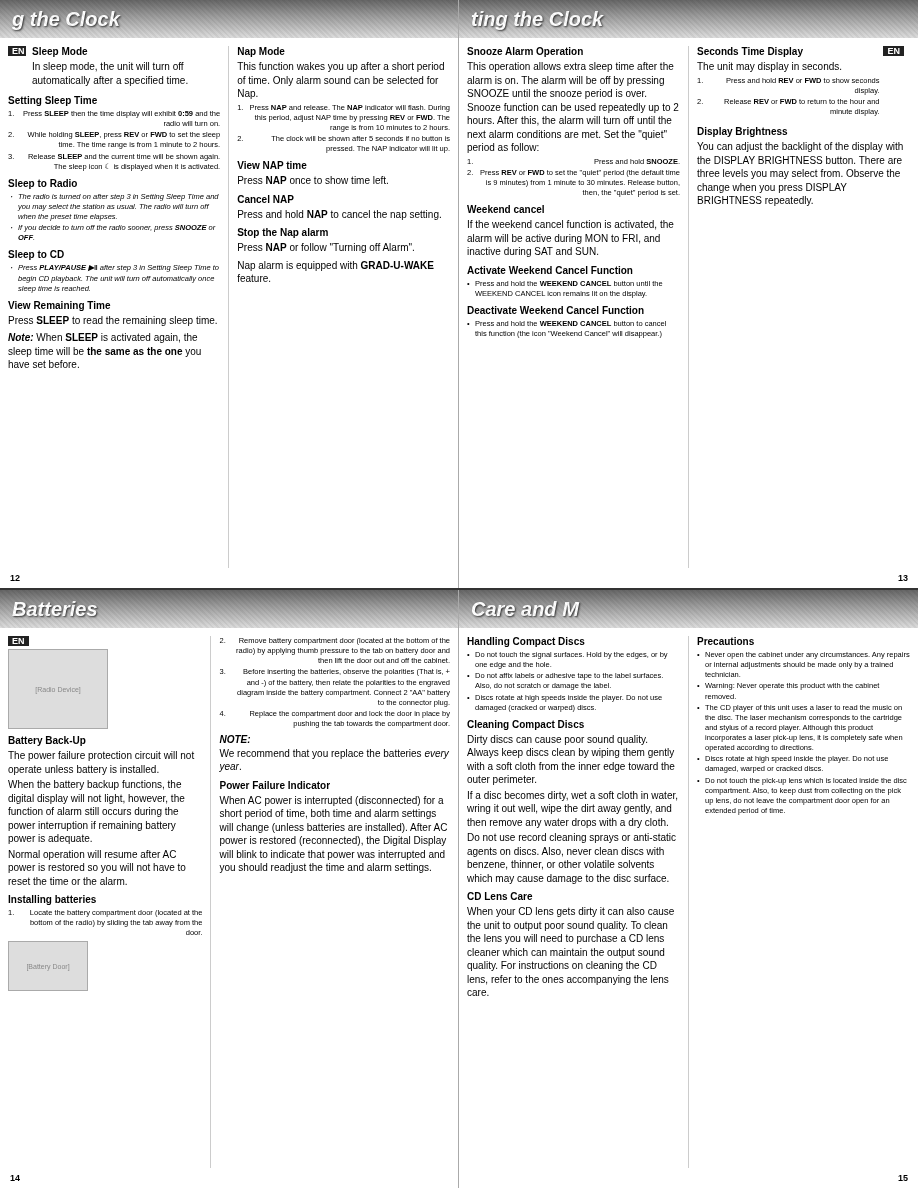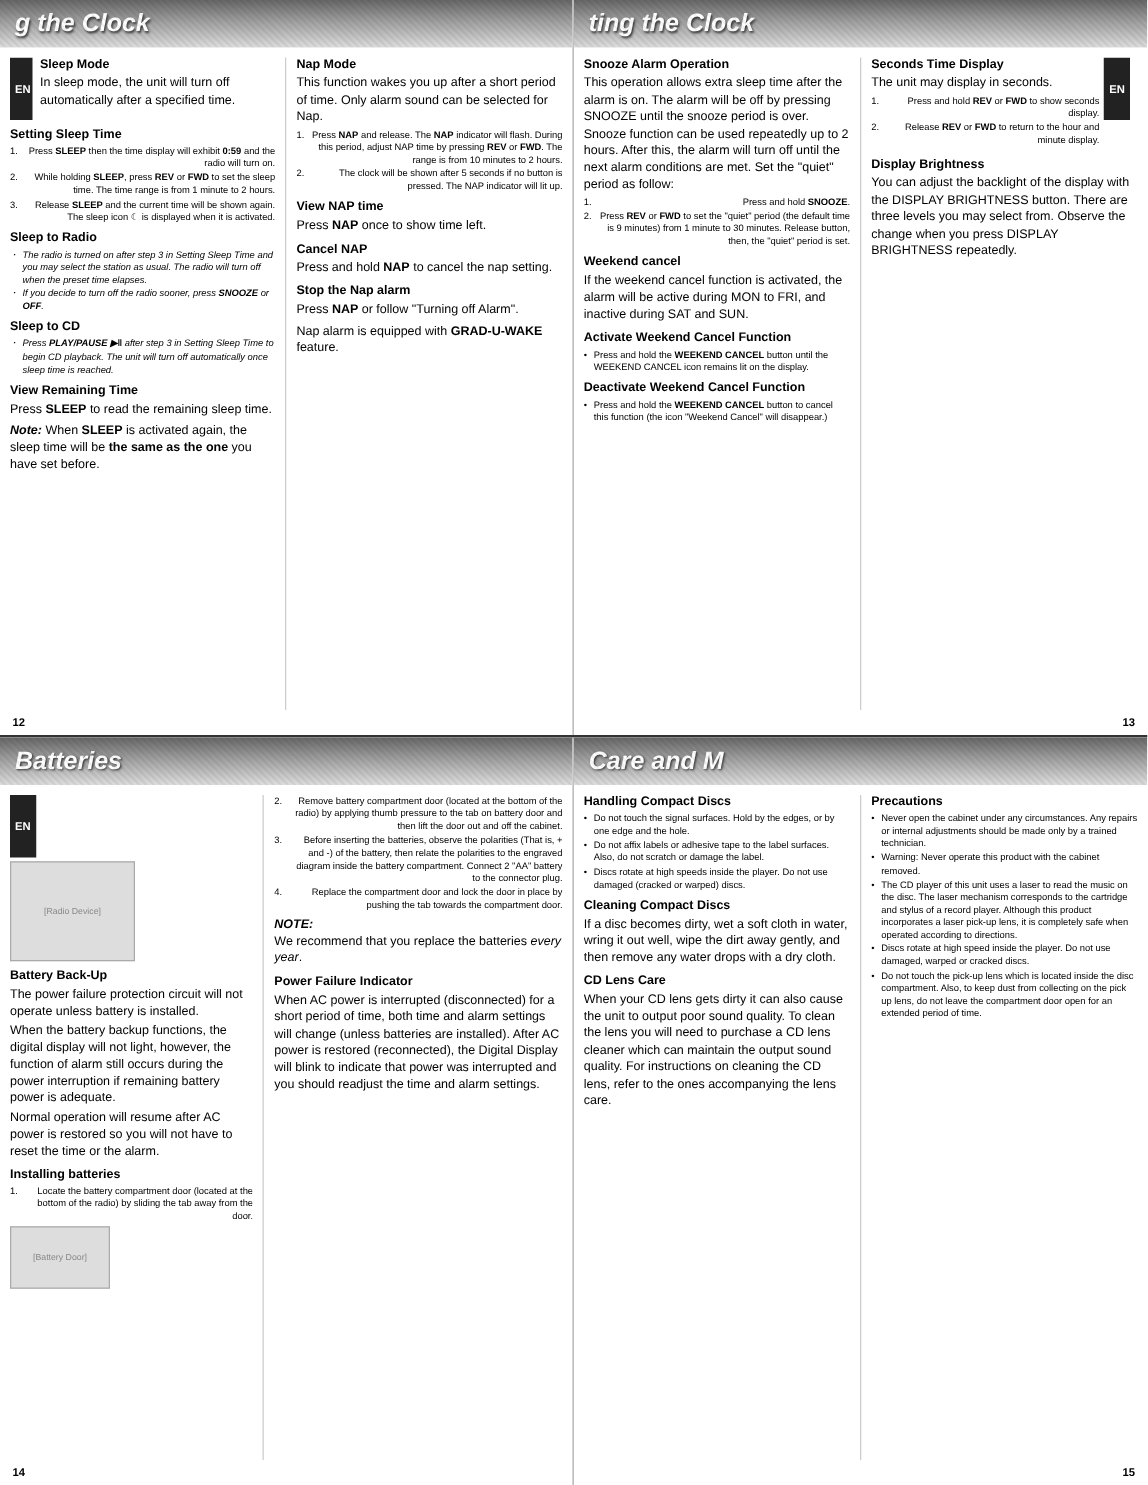--- a/index.html
+++ b/index.html
@@ -73,21 +73,21 @@
       );
     }
 
     
     .en-badge {
       display: inline-block;
       background: #222;
       color: #fff;
       font-weight: bold;
       font-size: 9px;
-      padding: 20px 4px;
+      padding: 0 4px;
       margin-right: 6px;
       min-width: 18px;
       text-align: center;
     }
 
     
     .page-content {
       display: flex;
       padding: 8px 8px 20px 8px;
       gap: 6px;
@@ -436,21 +436,23 @@
 
       <div class="col" style="max-width:56%">
         <div class="section-title">Handling Compact Discs</div>
         <ul class="bullet-list">
           <li>Do not touch the signal surfaces. Hold by the edges, or by one edge and the hole.</li>
           <li>Do not affix labels or adhesive tape to the label surfaces. Also, do not scratch or damage the label.</li>
           <li>Discs rotate at high speeds inside the player. Do not use damaged (cracked or warped) discs.</li>
         </ul>
 
         <div class="section-title">Cleaning Compact Discs</div>
+        <p>Dirty discs can cause poor sound quality. Always keep discs clean by wiping them gently with a soft cloth from the inner edge toward the outer perimeter.</p>
         <p>If a disc becomes dirty, wet a soft cloth in water, wring it out well, wipe the dirt away gently, and then remove any water drops with a dry cloth.</p>
+        <p>Do not use record cleaning sprays or anti-static agents on discs. Also, never clean discs with benzene, thinner, or other volatile solvents which may cause damage to the disc surface.</p>
 
         <div class="section-title">CD Lens Care</div>
         <p>When your CD lens gets dirty it can also cause the unit to output poor sound quality. To clean the lens you will need to purchase a CD lens cleaner which can maintain the output sound quality. For instructions on cleaning the CD lens, refer to the ones accompanying the lens care.</p>
       </div>
 
       <div class="col-divider"></div>
 
       <div class="col">
 
         <div class="section-title">Precautions</div>

